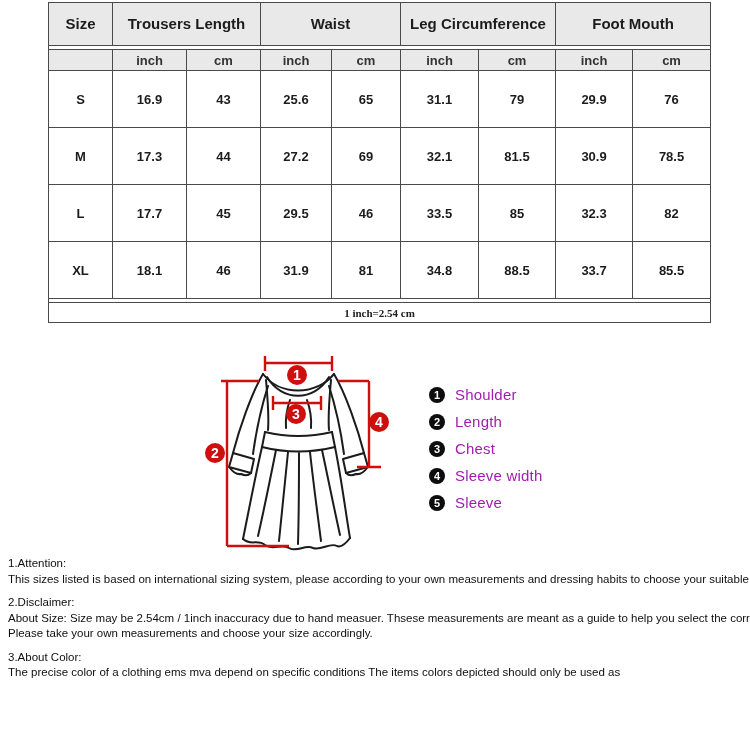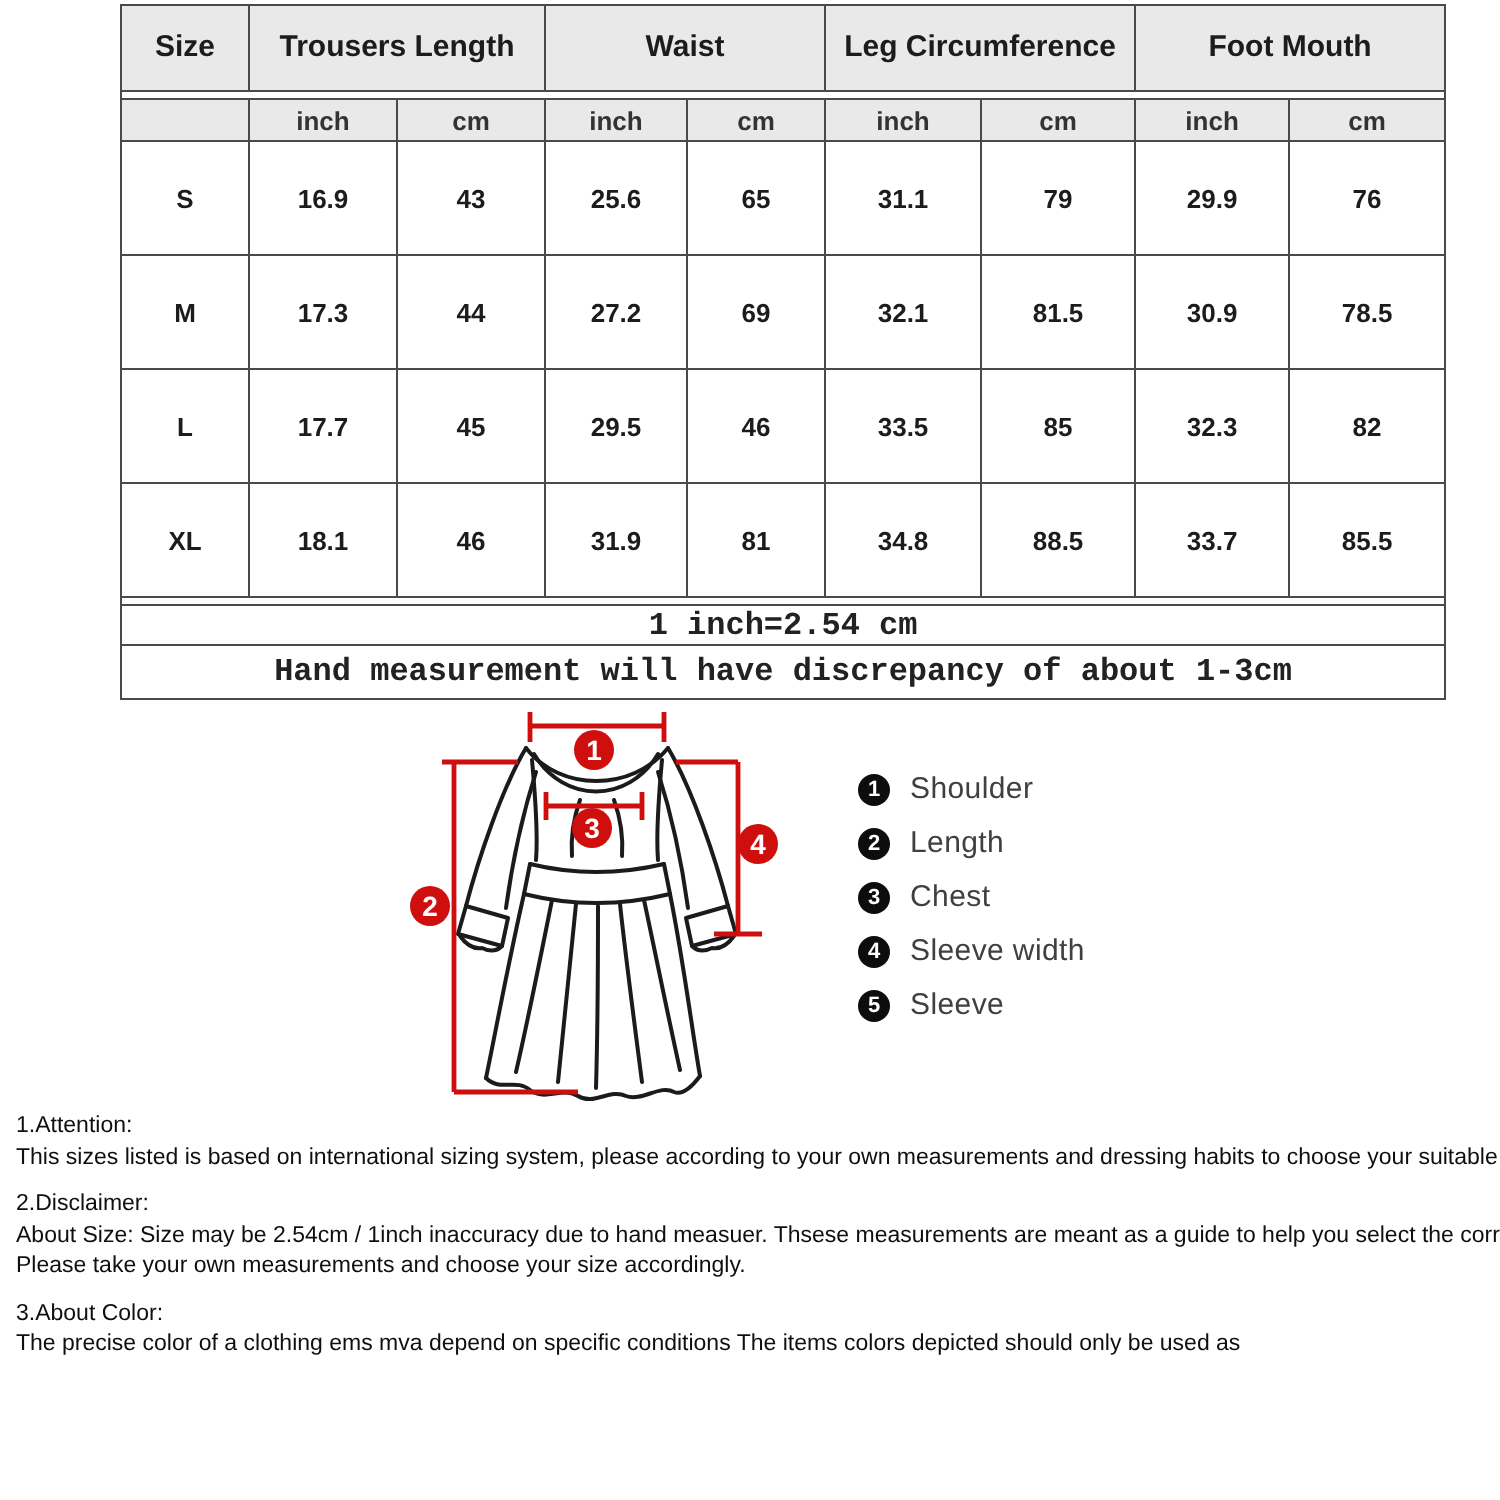--- a/index.html
+++ b/index.html
@@ -4,54 +4,54 @@
 <style>
   html,body{margin:0;padding:0;}
   body{
     width:750px;height:750px;background:#ffffff;overflow:hidden;position:relative;
     font-family:"Liberation Sans", sans-serif;color:#111;
   }
   .stage{position:absolute;inset:0;}
 
   
   table.size-table{
-    position:absolute;left:60px;top:2px;width:662px;
+    position:absolute;left:48px;top:2px;width:662px;
     border-collapse:collapse;table-layout:fixed;
     font-family:"Liberation Sans", sans-serif;
   }
   table.size-table td, table.size-table th{
     border:1px solid var(--table-border);
     text-align:center;vertical-align:middle;padding:0;
     background:#fff;color:#1c1c1c;font-weight:bold;
   }
   tr.h1 th{height:42px;background:var(--header-bg);font-weight:bold;font-size:15px;line-height:1.15;}
   tr.gap td{height:3px;border-top:none;border-bottom:none;background:#fff;}
   tr.h2 td{height:20px;background:var(--header-bg);font-size:13px;color:#333;}
   tr.data td{height:56px;font-size:13px;}
   tr.note td{
-    font-family:Liberation Mono, monospace;font-weight:bold;font-size:16px;color:#222;
+    font-family:Liberation Serif, serif;font-weight:bold;font-size:11px;color:#222;
   }
   tr.note.n1 td{height:19px;}
   tr.note.n2 td{height:26px;}
 
   
   .diagram-svg{position:absolute;left:190px;top:348px;width:250px;height:220px;}
   .sketch{fill:none;stroke:#1b1b1b;stroke-width:2;stroke-linecap:round;stroke-linejoin:round;}
   .meas{fill:none;stroke:var(--accent);stroke-width:2.4;stroke-linecap:butt;}
   .marker-circle{fill:var(--accent);stroke:none;}
   .marker-num{fill:#fff;font-family:"Liberation Sans", sans-serif;font-size:14px;font-weight:bold;text-anchor:middle;}
 
   
   .legend{position:absolute;left:429px;top:386px;}
   .legend-item{display:flex;align-items:center;gap:10px;height:17px;margin-bottom:10px;}
   .legend-disc{
     width:16px;height:16px;border-radius:50%;background:#0d0d0d;color:#fff;
     font-size:11px;font-weight:bold;line-height:16px;text-align:center;flex:0 0 16px;
   }
-  .legend-label{font-size:15px;color:#404040;letter-spacing:.2px;}
+  .legend-label{font-size:15px;color:#a21caf;letter-spacing:.2px;}
 
   
   .notes{position:absolute;left:8px;top:556px;width:740px;font-size:11.5px;line-height:15.5px;color:#0f0f0f;}
   .notes .section{margin-bottom:8px;}
   .notes div{white-space:nowrap;}
 </style>
 </head>
 <body>
 
 <div class="stage">
@@ -133,23 +133,20 @@
       <td>88.5</td>
       <td>33.7</td>
       <td>85.5</td>
     </tr>
     <tr class="gap">
           <td colspan="9"></td>
         </tr>
     <tr class="note n1">
       <td colspan="9">1 inch=2.54 cm</td>
     </tr>
-    <tr class="note n2">
-      <td colspan="9">Hand measurement will have discrepancy of about 1-3cm</td>
-    </tr>
   </tbody>
     </table>
 
   <svg class="diagram-svg" viewBox="190 348 250 220" xmlns="http://www.w3.org/2000/svg">
 
     <g>
       <path class="sketch" d="M263,374 C280,396 316,396 334,374"></path>
       <path class="sketch" d="M267,377 C282,402 314,402 329,377"></path>
 
       <path class="sketch" d="M263,374 C251,394 239,430 233,453"></path>

